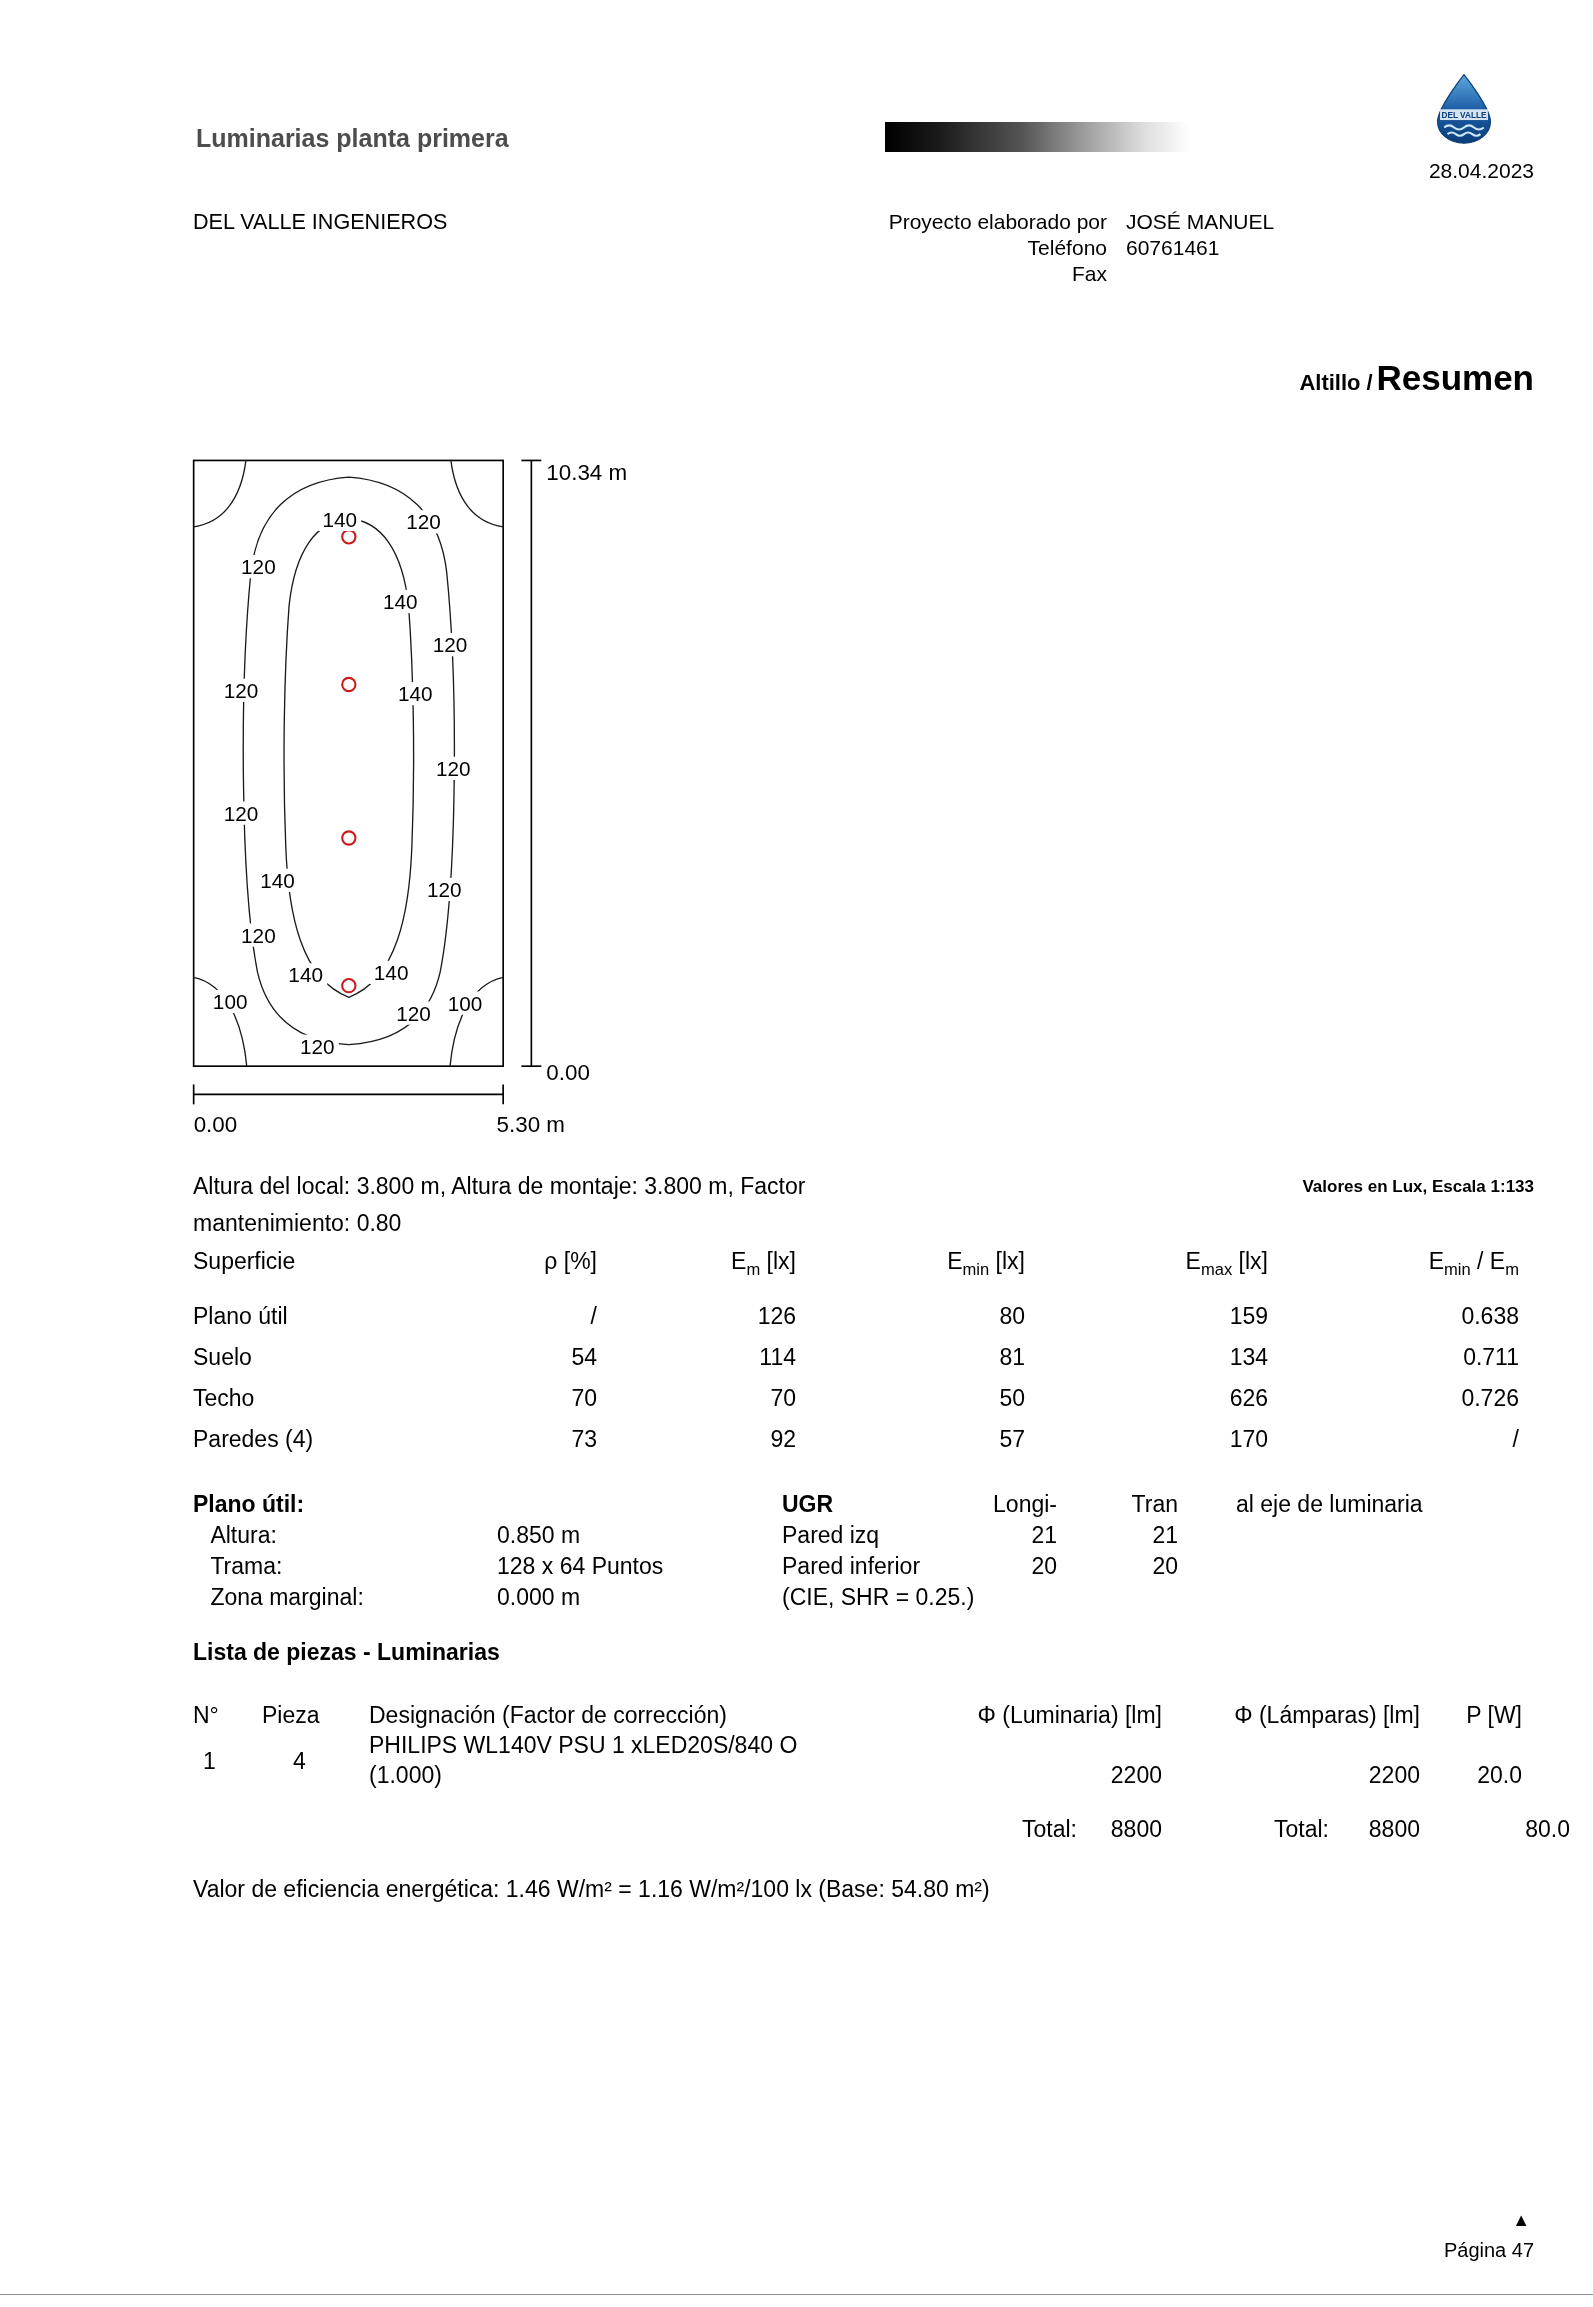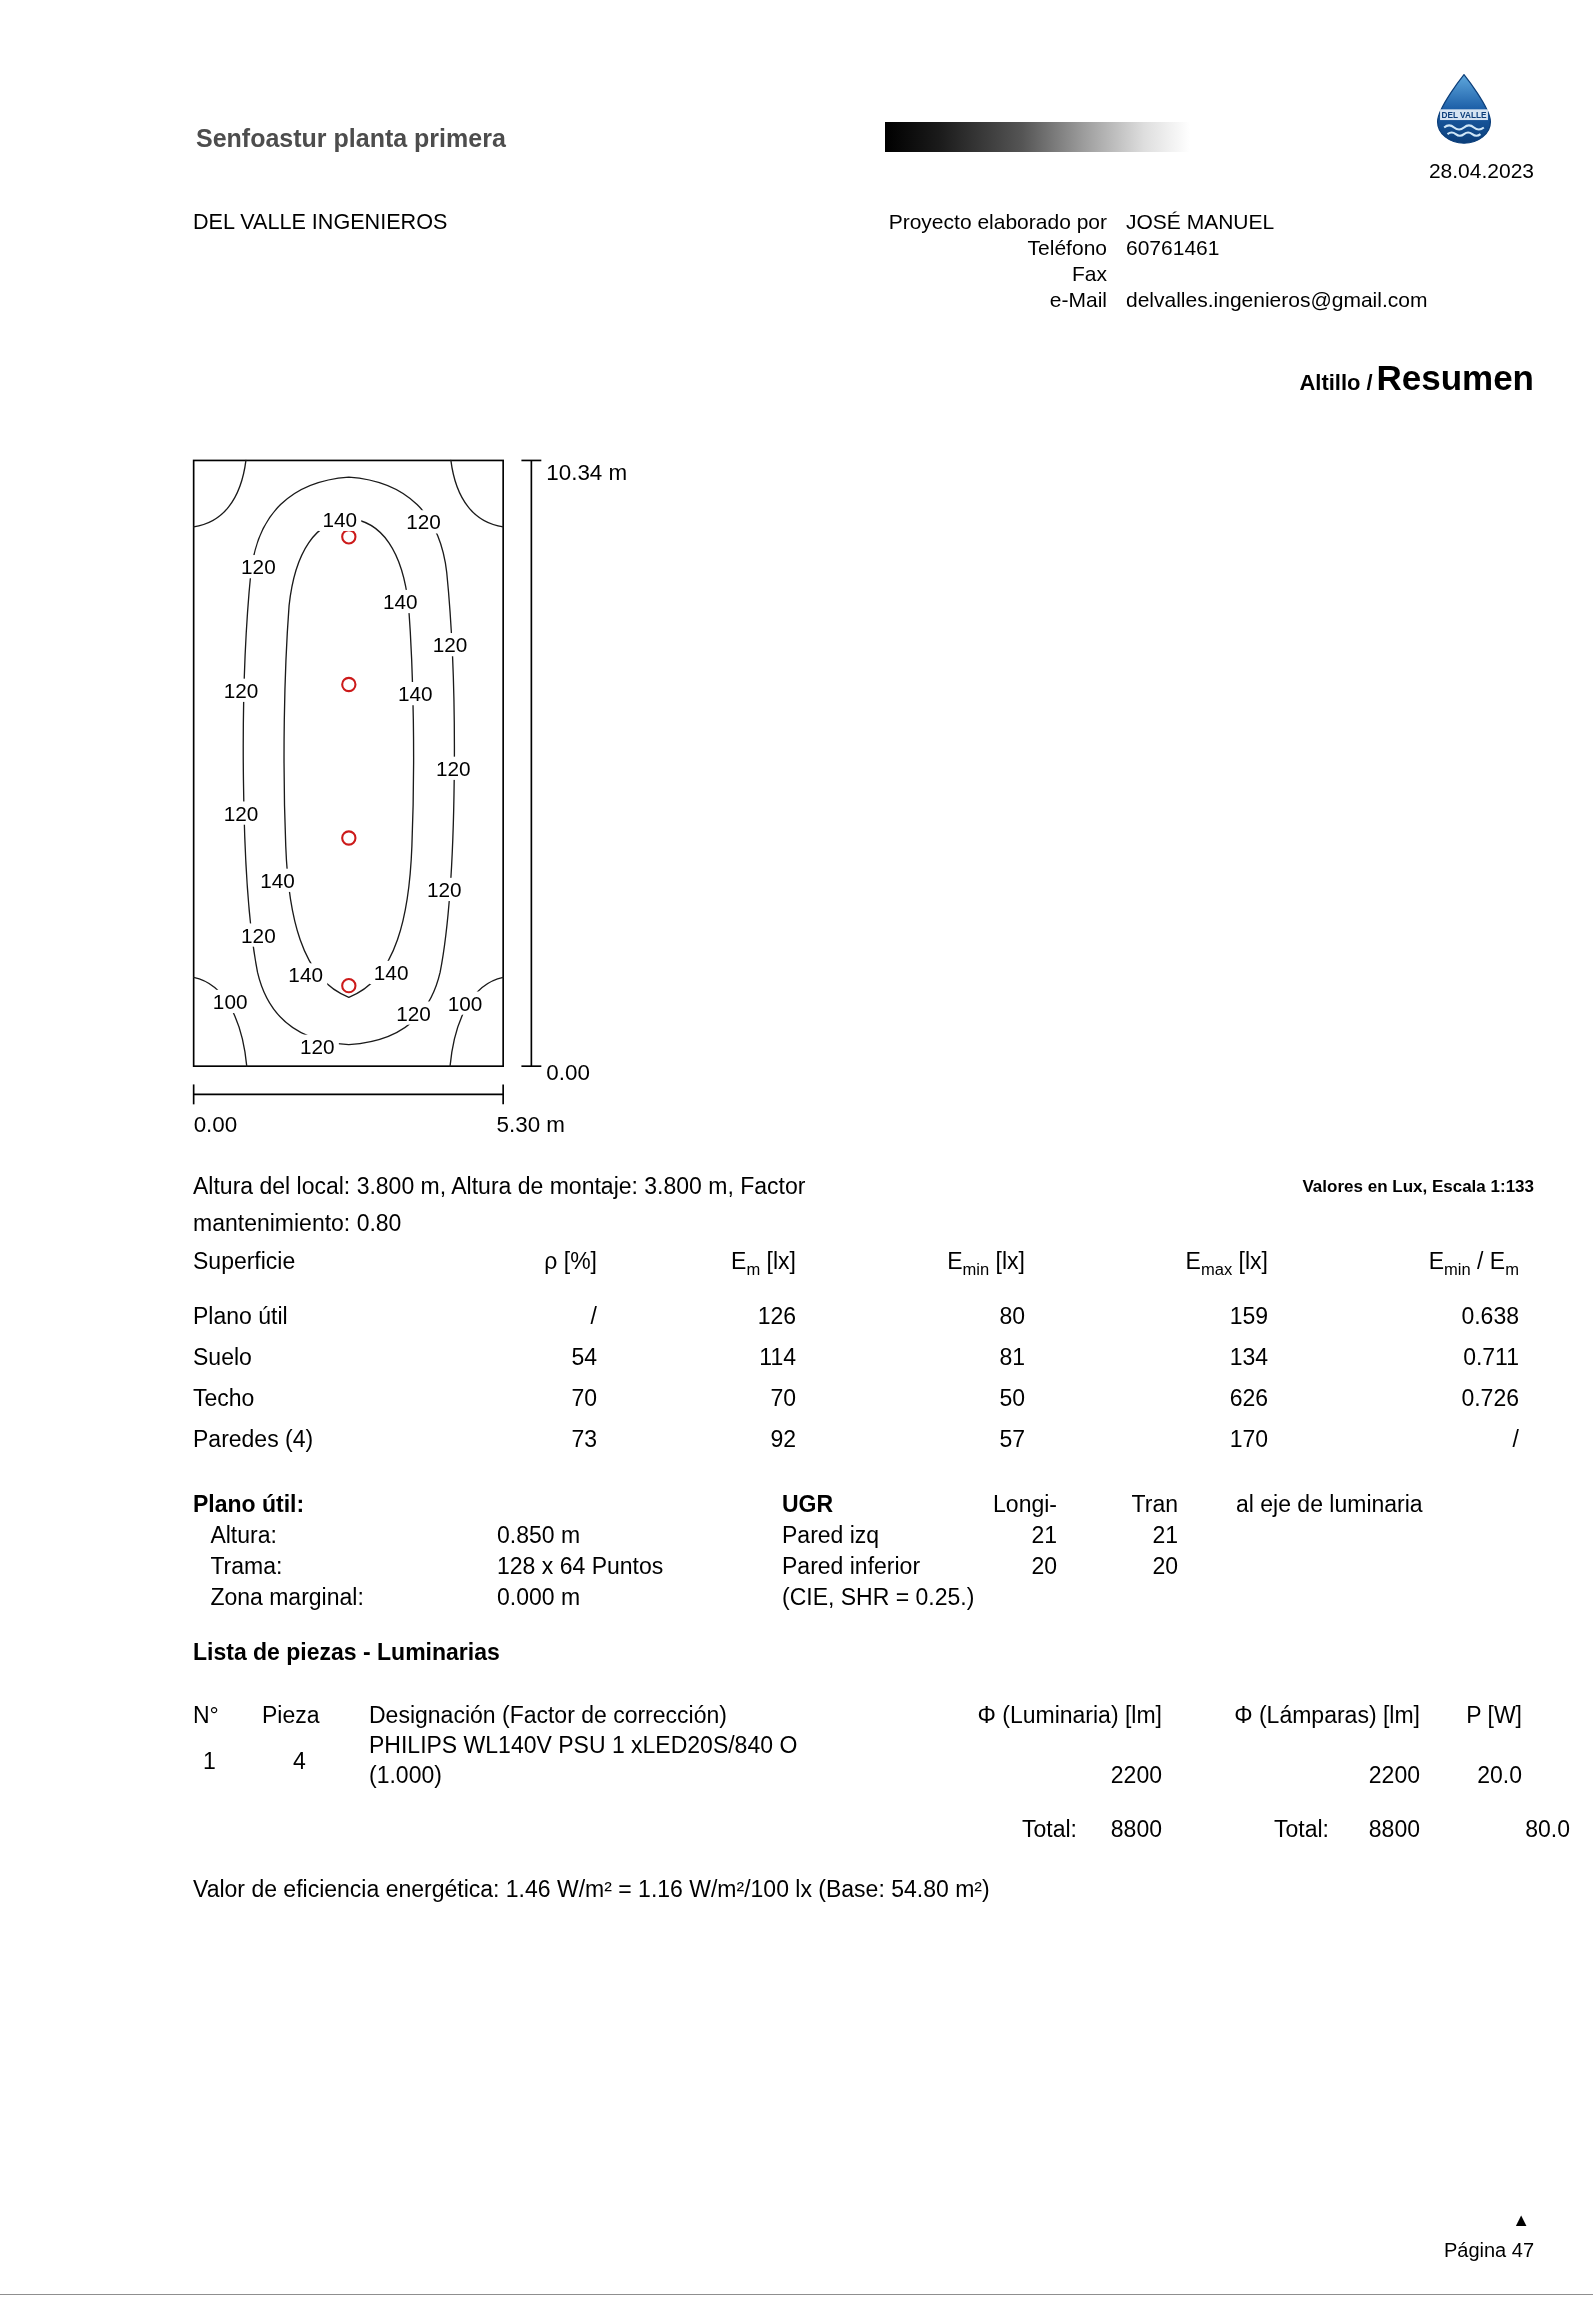--- a/index.html
+++ b/index.html
@@ -63,21 +63,21 @@
 
   #efficiency{left:193px;top:1876px;font-size:23px;}
 
   #footer-arrow{right:63px;top:2211px;font-size:18px;line-height:18px;}
   #footer-page{right:59px;top:2239px;font-size:20px;}
   #bottom-rule{left:0;top:2294px;width:1593px;border-top:1.7px solid #8f8f8f;}
 </style>
 </head>
 <body>
 
-<div class="abs" id="project-title">Senfoastur planta primera</div>
+<div class="abs" id="project-title">Luminarias planta primera</div>
 
 <div class="abs" id="gradient-bar"></div>
 
 <div class="abs" id="logo">
   <svg width="70" height="71" viewBox="0 0 84 86">
     <defs>
       <linearGradient id="dropg" x1="0" y1="0" x2="0" y2="1">
         <stop offset="0" stop-color="#5fa8dd"></stop>
         <stop offset="0.5" stop-color="#1d5fa8"></stop>
         <stop offset="1" stop-color="#0b3e7a"></stop>
@@ -100,24 +100,20 @@
     <div class="contact-label">Proyecto elaborado por</div>
     <div class="contact-value">JOSÉ MANUEL</div>
   </div>
   <div class="contact-row">
     <div class="contact-label">Teléfono</div>
     <div class="contact-value">60761461</div>
   </div>
   <div class="contact-row">
     <div class="contact-label">Fax</div>
     <div class="contact-value"></div>
-  </div>
-  <div class="contact-row">
-    <div class="contact-label">e-Mail</div>
-    <div class="contact-value">delvalles.ingenieros@gmail.com</div>
   </div>
 </div>
 
 <div class="abs" id="section-title">
   <span class="pre">Altillo /</span>
   <span class="main">Resumen</span>
 </div>
 
 <svg class="abs" id="diagram-svg" width="515" height="697" viewBox="0 0 620 840">
 

